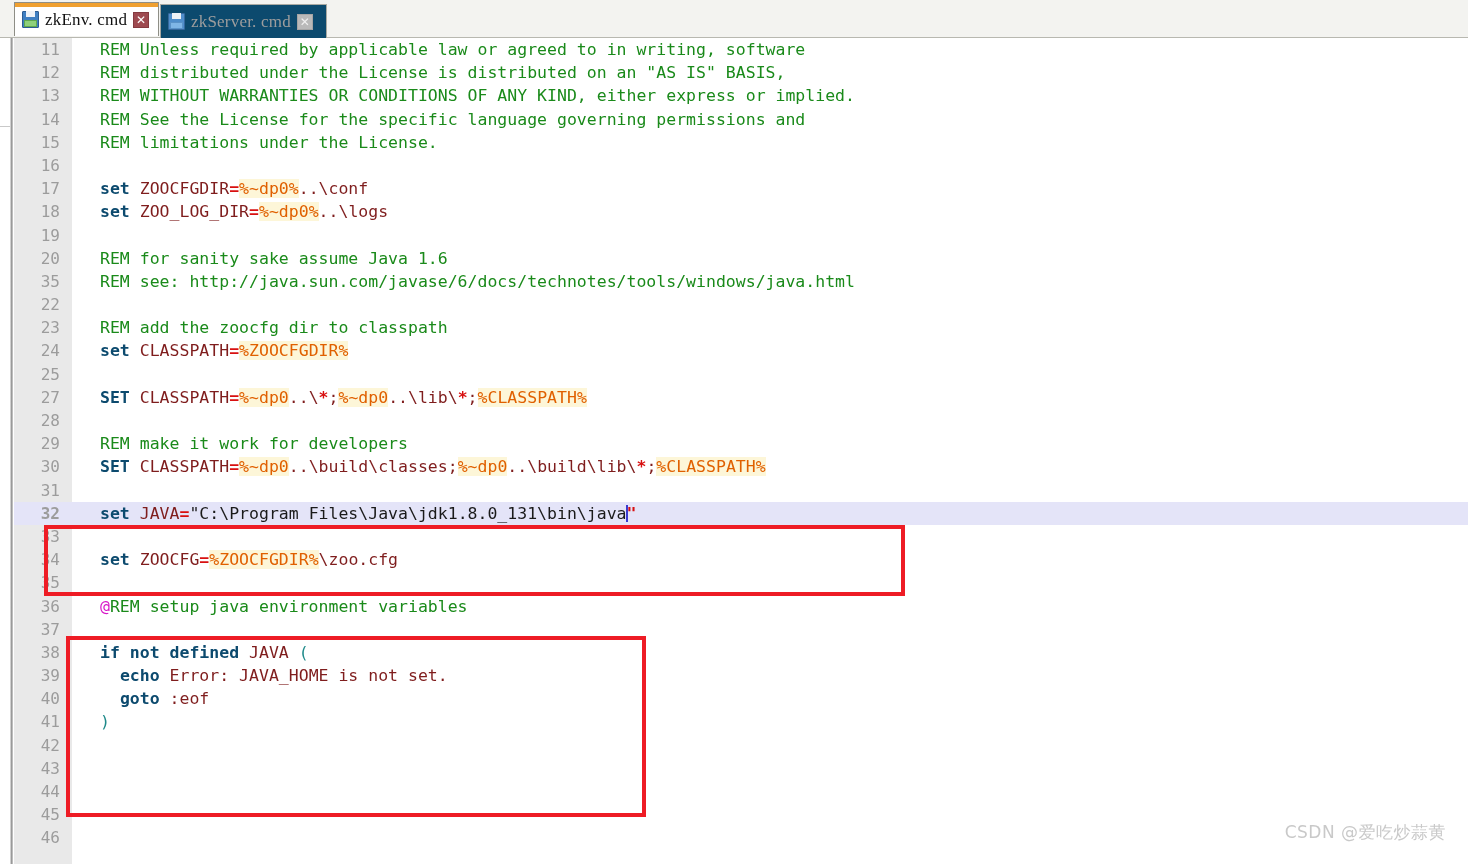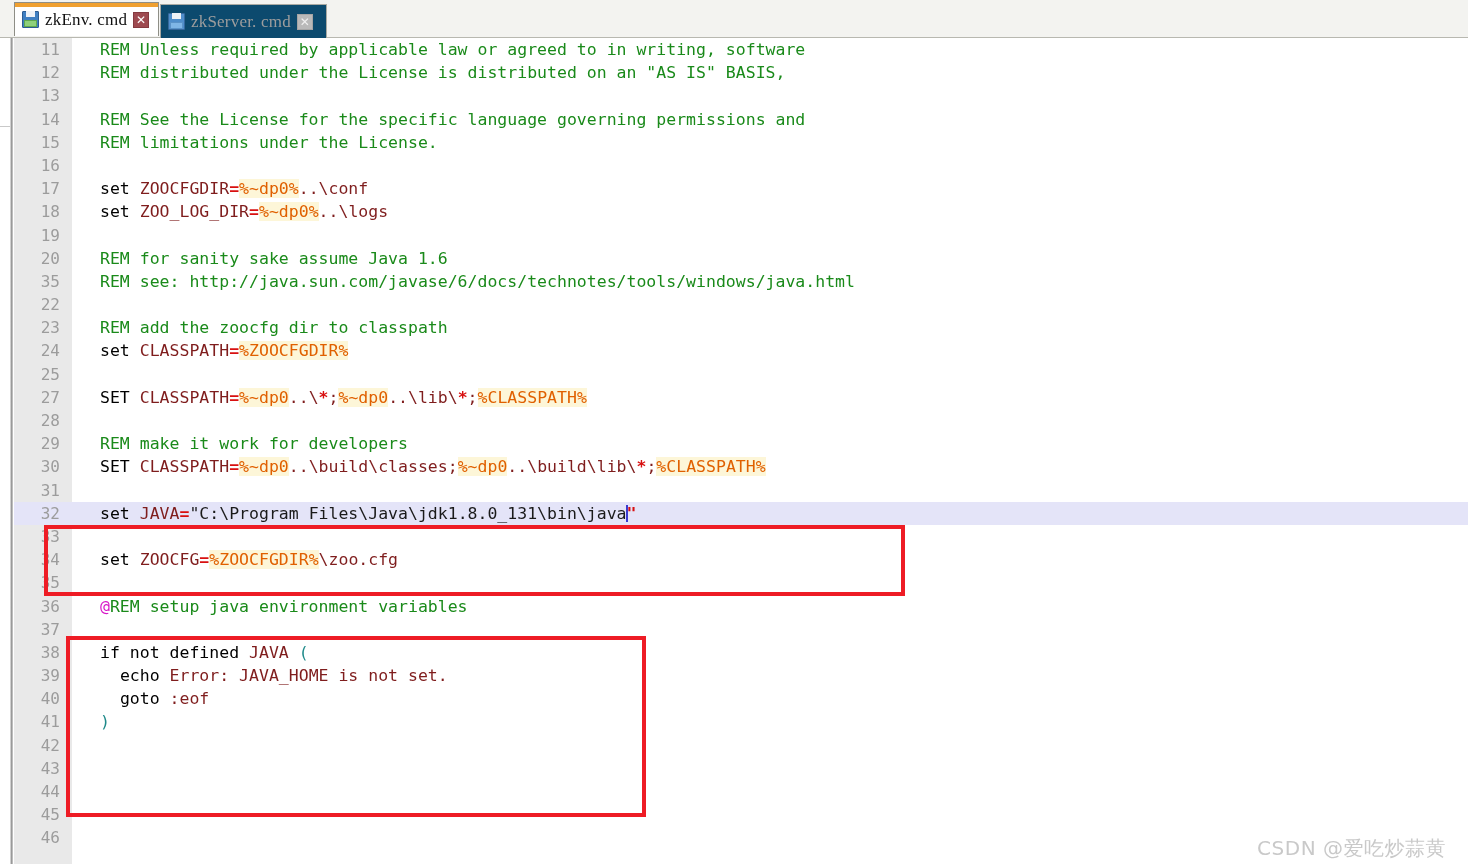--- a/index.html
+++ b/index.html
@@ -103,26 +103,26 @@
     position:absolute; left:-58px; width:46px; top:0;
     text-align:right; color:#9c9c9c;
     font-family:"DejaVu Sans Mono", monospace; font-size:16px;
   }
   .row .txt { position:absolute; left:10px; top:0;margin-left:18px; }
 
   .row.current .hl {
     position:absolute; left:-58px; right:-1468px; top:0; height:23.2px;
     background:#e4e4f8;
   }
-  .row.current .num { z-index:2; }
+  .row.current .num { z-index:2;font-weight:bold; }
   .row.current .txt { z-index:2; }
 
   
   .c-com   { color:#1a8a1a; }            
-  .c-kw    { color:#000000; font-weight:normal; }   
+  .c-kw    { color:#0c4a6e; font-weight:bold; }   
   .c-plain { color:#7f1d1d; }
   .c-eq    { color:#d81010; font-weight:bold; }
   .c-var   { color:#e06000; font-weight:normal; background:#fdf6d8; }
   .c-at    { color:#d818c8; }
   .c-paren { color:#1f8a8a; }
   .c-str   { color:#1a1a1a; }
 
   .caret {
     display:inline-block; width:2px; height:17px; background:#3b3bd0;
     vertical-align:-3px; margin:0 -1px;
@@ -131,22 +131,22 @@
   
   .redbox {
     position:absolute; border:4px solid #ee1c25; background:transparent;
     pointer-events:none;
   }
   #redbox-java { left:44px; top:487px; width:861px; height:71px; }
   #redbox-if   { left:66px; top:598px; width:580px; height:181px; }
 
   
   .watermark {
-    position:absolute; right:22px; bottom:2px;
-    color:#c9c9c9; font-size:20px;
+    position:absolute; right:22px; bottom:20px;
+    color:#c9c9c9; font-size:17px;
     font-family:"DejaVu Sans", sans-serif;
     letter-spacing:.5px;
   }
 </style>
 </head>
 <body>
 
 <div id="root">
 
   <div class="tabbar">
@@ -170,21 +170,21 @@
     </div>
   </div>
 
   <div class="editor">
     <div class="leftstrip"></div>
     <div class="gutter"></div>
     <div class="code-area">
       <div class="lines" id="lines">
           <div class="row"><span class="num">11</span><span class="txt"><span class="c-com">REM Unless required by applicable law or agreed to in writing, software</span></span></div>
           <div class="row"><span class="num">12</span><span class="txt"><span class="c-com">REM distributed under the License is distributed on an "AS IS" BASIS,</span></span></div>
-          <div class="row"><span class="num">13</span></div>
+          <div class="row"><span class="num">13</span><span class="txt"><span class="c-com">REM WITHOUT WARRANTIES OR CONDITIONS OF ANY KIND, either express or implied.</span></span></div>
           <div class="row"><span class="num">14</span><span class="txt"><span class="c-com">REM See the License for the specific language governing permissions and</span></span></div>
           <div class="row"><span class="num">15</span><span class="txt"><span class="c-com">REM limitations under the License.</span></span></div>
           <div class="row"><span class="num">16</span><span class="txt"></span></div>
           <div class="row"><span class="num">17</span><span class="txt"><span class="c-kw">set</span><span class="c-plain"> ZOOCFGDIR</span><span class="c-eq">=</span><span class="c-var">%~dp0%</span><span class="c-plain">..\conf</span></span></div>
           <div class="row"><span class="num">18</span><span class="txt"><span class="c-kw">set</span><span class="c-plain"> ZOO_LOG_DIR</span><span class="c-eq">=</span><span class="c-var">%~dp0%</span><span class="c-plain">..\logs</span></span></div>
           <div class="row"><span class="num">19</span><span class="txt"></span></div>
           <div class="row"><span class="num">20</span><span class="txt"><span class="c-com">REM for sanity sake assume Java 1.6</span></span></div>
           <div class="row"><span class="num">35</span><span class="txt"><span class="c-com">REM see: http://java.sun.com/javase/6/docs/technotes/tools/windows/java.html</span></span></div>
           <div class="row"><span class="num">22</span><span class="txt"></span></div>
           <div class="row"><span class="num">23</span><span class="txt"><span class="c-com">REM add the zoocfg dir to classpath</span></span></div>

